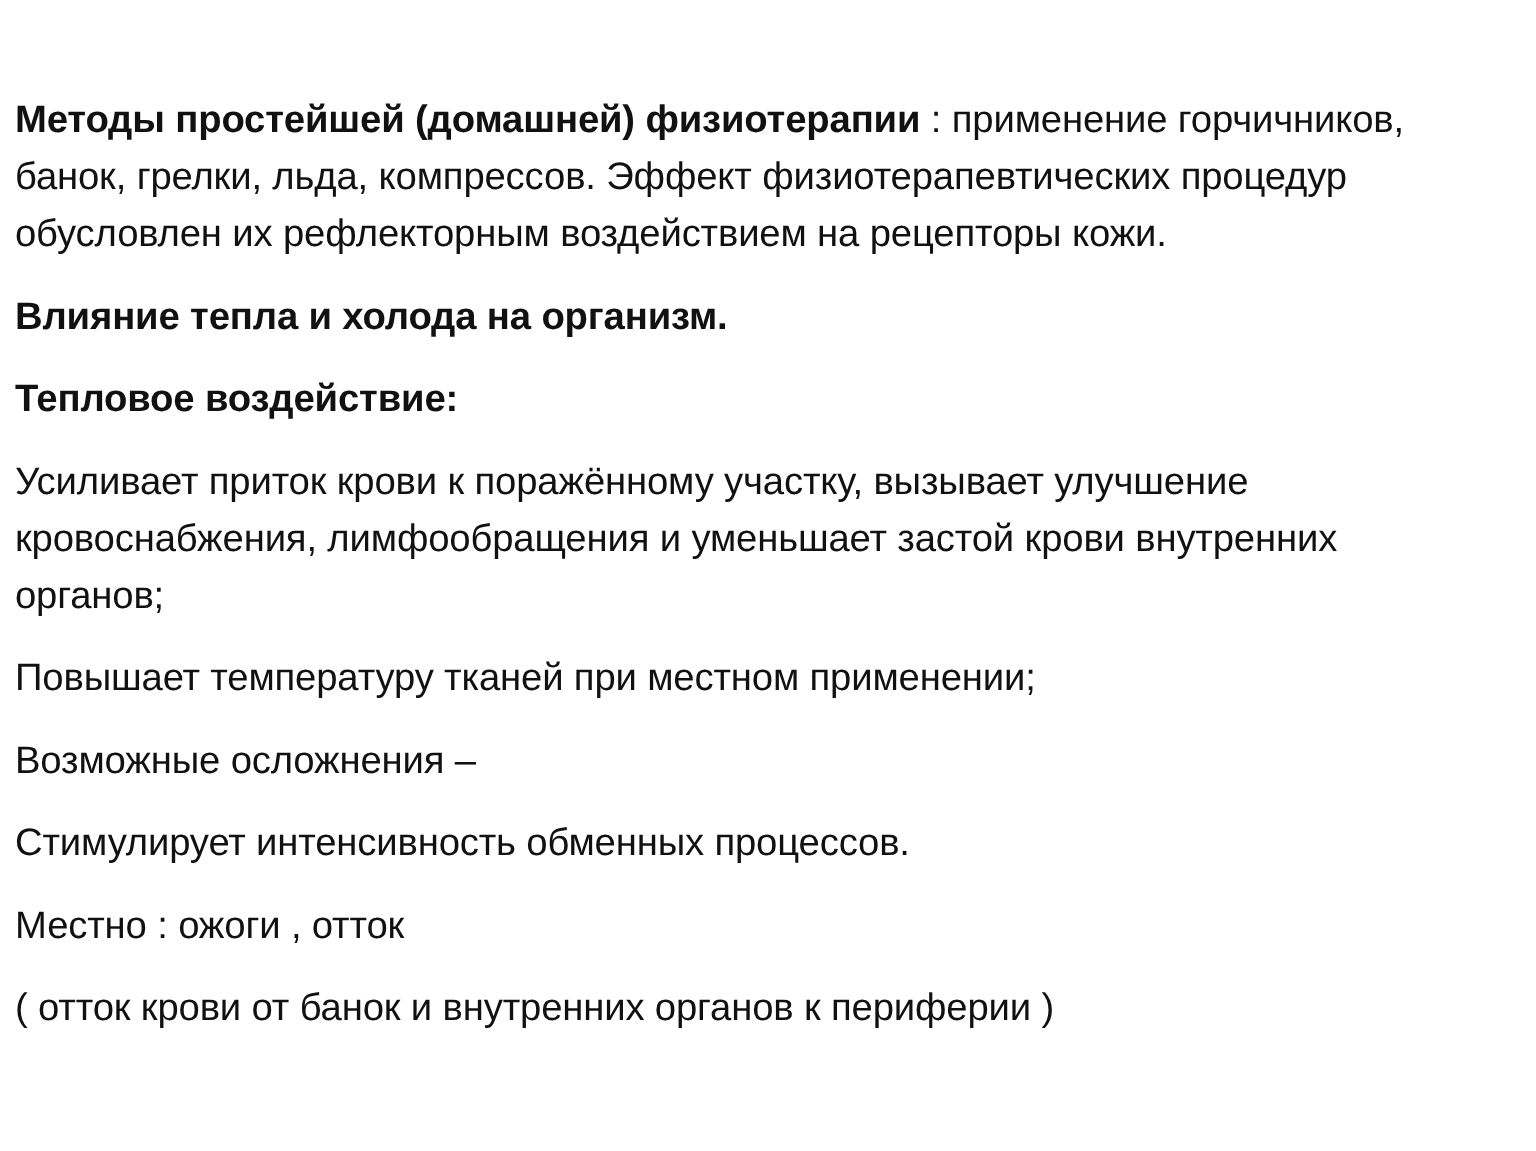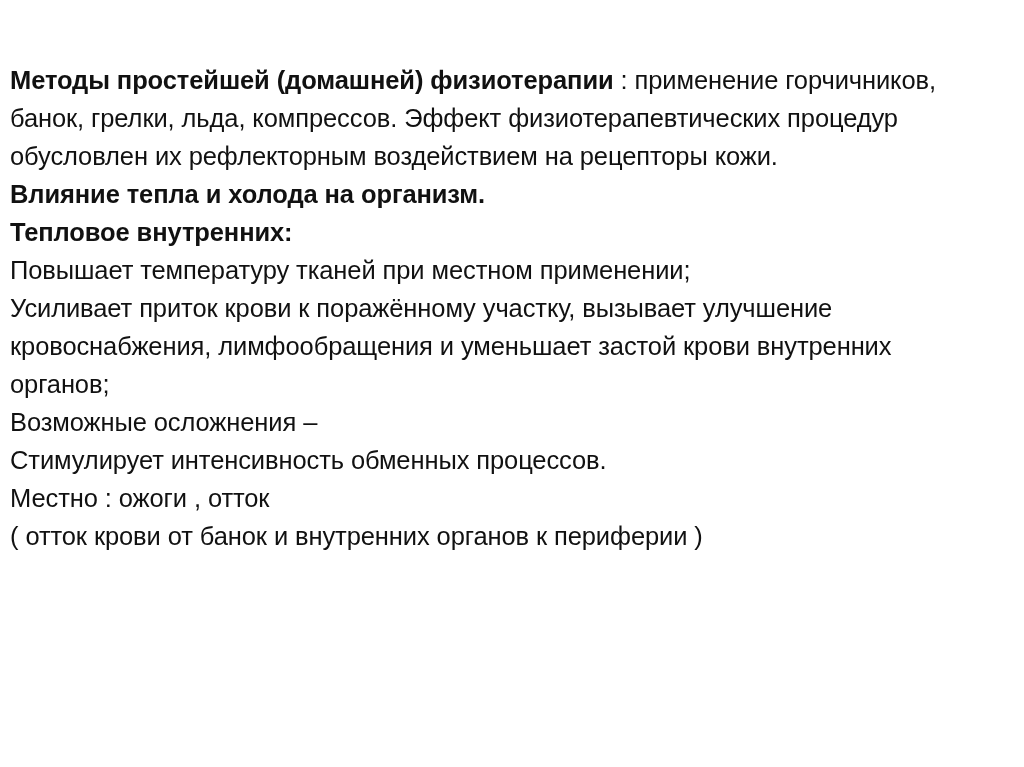--- a/index.html
+++ b/index.html
@@ -25,41 +25,41 @@
     font-size: 25.5px;
     line-height: 1.49;
     color: #111111;
     letter-spacing: -0.1px;
   }
   .para {
     margin: 0;
     padding: 0;
   }
   .para + .para {
-    margin-top: 0px;
+    margin-top: 17px;
   }
   .b {
     font-weight: bold;
   }
 </style>
 </head>
 <body>
 
 <div class="slide">
   <div class="body-text">
 
     <p class="para"><span class="b">Методы простейшей (домашней) физиотерапии</span><span> : применение горчичников, банок, грелки, льда, компрессов. Эффект физиотерапевтических процедур обусловлен их рефлекторным воздействием на рецепторы кожи.</span></p>
 
     <p class="para"><span class="b">Влияние тепла и холода на организм.</span></p>
 
-    <p class="para"><span class="b">Тепловое внутренних:</span></p>
+    <p class="para"><span class="b">Тепловое воздействие:</span></p>
+
+    <p class="para"><span> Усиливает приток крови к поражённому участку, вызывает улучшение кровоснабжения, лимфообращения  и уменьшает застой крови внутренних органов;</span></p>
 
     <p class="para"><span> Повышает температуру тканей при местном применении;</span></p>
-
-    <p class="para"><span> Усиливает приток крови к поражённому участку, вызывает улучшение кровоснабжения, лимфообращения  и уменьшает застой крови внутренних органов;</span></p>
 
     <p class="para"><span>Возможные осложнения –</span></p>
 
     <p class="para"><span> Стимулирует интенсивность обменных процессов.</span></p>
 
     <p class="para"><span>Местно : ожоги , отток</span></p>
 
 
     <p class="para"><span>( отток крови от банок и внутренних органов к периферии )</span></p>
 

